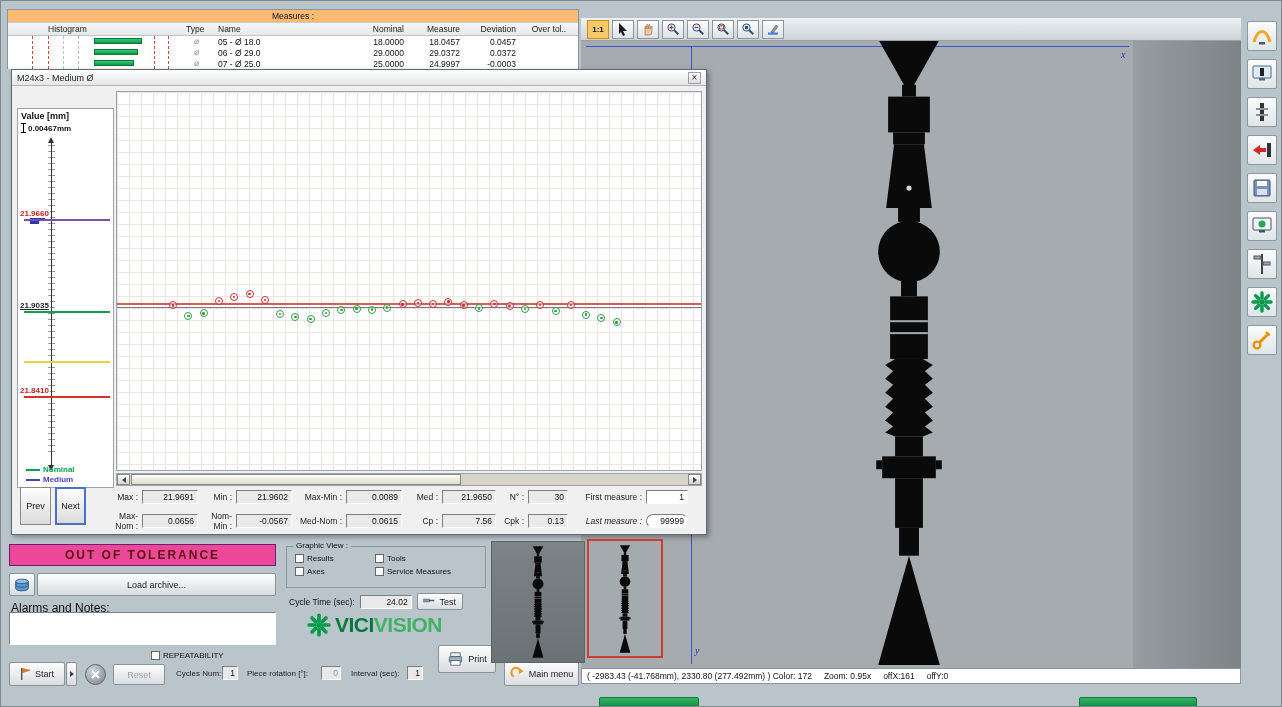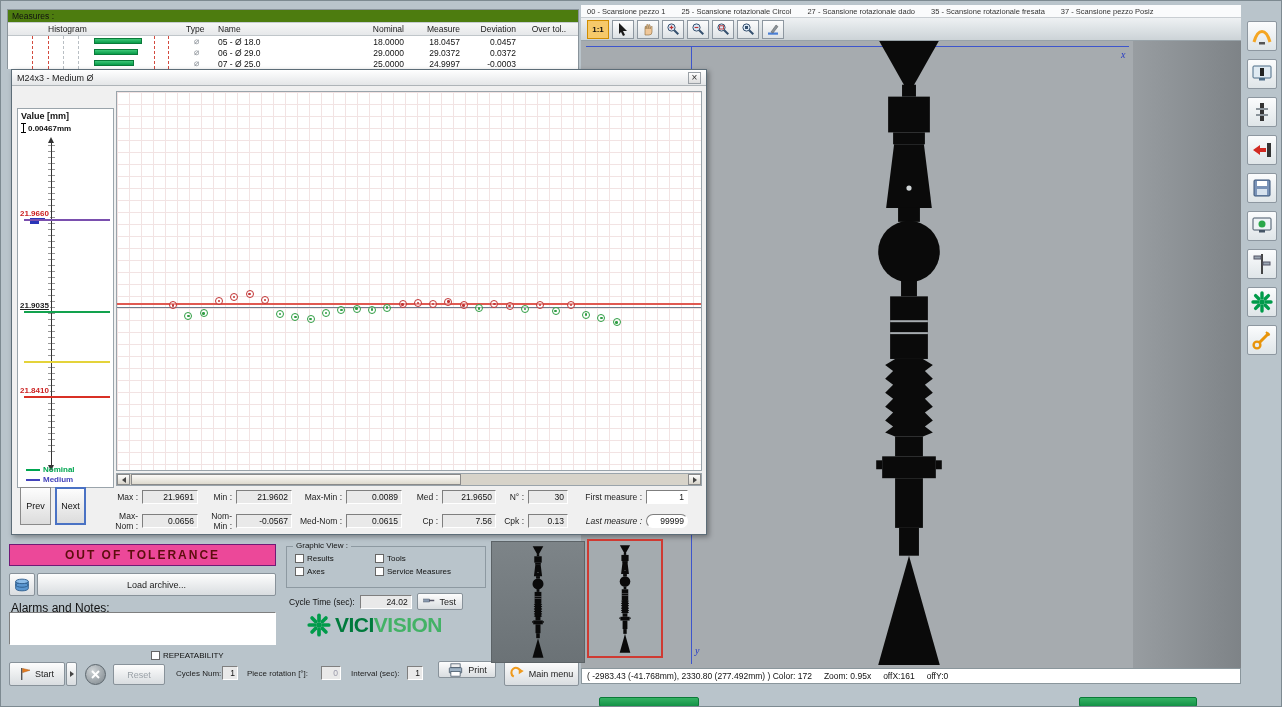--- a/index.html
+++ b/index.html
@@ -1,21 +1,21 @@
 <!DOCTYPE html>
 <html><head>
 <meta charset="utf-8">
 <style>
 *{margin:0;padding:0;box-sizing:border-box;}
 body{font-family:"Liberation Sans",sans-serif;background:#8f9ca4;}
 #app{position:relative;width:1282px;height:707px;background:#b9c4cb;border:1px solid #7d8a91;overflow:hidden;font-size:9px;color:#111;}
 
 
 #measuresPanel{position:absolute;left:6px;top:8px;width:572px;height:60px;background:#f4f4f4;border:1px solid #8a949b;}
-#measuresTitle{height:13px;background:#4d7c0f;border-bottom:1px solid #c6ccd0;padding:1px 4px;font-size:8.5px;}
+#measuresTitle{height:13px;background:#fdba74;border-bottom:1px solid #c6ccd0;padding:1px 4px;font-size:8.5px;text-align:center;}
 #measuresHeader{position:relative;height:13px;background:linear-gradient(#f6f6f6,#e6e8ea);border-bottom:1px solid #c0c6ca;font-size:8.5px;color:#222;}
 .m-h{position:absolute;top:1px;}
 #measuresRows{position:relative;height:33px;background:#fff;}
 .m-row{position:relative;height:11px;}
 .m-bar{position:absolute;left:86px;top:2px;height:6px;background:linear-gradient(#3ec878,#089a48);border:1px solid #0a7a3a;}
 .m-type{position:absolute;left:186px;top:0;color:#8b9198;font-size:9px;}
 .m-name{position:absolute;left:210px;top:1px;font-size:8.5px;}
 .m-num{position:absolute;top:1px;font-size:8.5px;text-align:right;}
 .m-nominal{left:338px;width:58px;}
 .m-measure{left:400px;width:52px;}
@@ -74,21 +74,21 @@
 #alarmsLabel{position:absolute;left:10px;top:600px;font-size:12px;}
 #alarmsBox{position:absolute;left:8px;top:611px;width:267px;height:33px;background:#fff;border:1px solid;border-color:#7f7f7f #fff #fff #7f7f7f;font-size:9px;resize:none;font-family:"Liberation Sans",sans-serif;}
 #repeatWrap{position:absolute;left:150px;top:650px;display:flex;align-items:center;gap:3px;font-size:8px;}
 .cbx{display:inline-block;width:9px;height:9px;background:#fff;border:1px solid #666;}
 #startBtn{position:absolute;left:8px;top:661px;width:56px;height:24px;}
 #startDrop{position:absolute;left:65px;top:661px;width:11px;height:24px;}
 #stopBtn{position:absolute;left:84px;top:663px;width:21px;height:21px;border-radius:50%;background:radial-gradient(circle at 35% 30%,#cfd4d7,#7c858b);border:1px solid #5c666d;display:flex;align-items:center;justify-content:center;}
 #resetBtn{position:absolute;left:112px;top:663px;width:52px;height:21px;color:#9aa1a7;}
 .small-label{position:absolute;font-size:8px;color:#222;}
 .small-field{position:absolute;height:14px;background:#e9e9e9;border:1px solid;border-color:#7f7f7f #fff #fff #7f7f7f;display:flex;align-items:center;justify-content:flex-end;padding:0 2px;font-size:8.5px;}
-#printBtn{position:absolute;left:437px;top:660px;width:58px;height:17px;text-align:center;}
+#printBtn{position:absolute;left:437px;top:644px;width:58px;height:28px;text-align:center;}
 #menuBtn{position:absolute;left:503px;top:660px;width:75px;height:25px;}
 
 
 #gvBox{position:absolute;left:285px;top:545px;width:200px;height:42px;border:1px solid #8d99a1;}
 #gvTitle{position:absolute;left:6px;top:-6px;background:#b9c4cb;padding:0 3px;font-size:8px;}
 #gvGrid{position:absolute;left:8px;top:7px;display:grid;grid-template-columns:80px auto;grid-row-gap:4px;}
 .gv-item{display:flex;align-items:center;gap:3px;font-size:8px;}
 #cycleRow{position:absolute;left:288px;top:592px;display:flex;align-items:center;gap:5px;font-size:8.5px;}
 #cycleField{width:52px;height:14px;background:#e9e9e9;border:1px solid;border-color:#7f7f7f #fff #fff #7f7f7f;display:flex;align-items:center;justify-content:flex-end;padding:0 3px;}
 #testBtn{width:46px;height:17px;}
@@ -213,27 +213,20 @@
           <span class="m-type">⌀</span>
           <span class="m-name">07 - Ø 25.0</span>
           <span class="m-num m-nominal">25.0000</span>
           <span class="m-num m-measure">24.9997</span>
           <span class="m-num m-deviation">-0.0003</span>
         </div>
       </div>
   </div>
 
   <div id="viewer">
-    <div id="viewerTabs">
-        <span class="vtab">00 - Scansione pezzo 1</span>
-        <span class="vtab">25 - Scansione rotazionale Circol</span>
-        <span class="vtab">27 - Scansione rotazionale dado</span>
-        <span class="vtab">35 - Scansione rotazionale fresata</span>
-        <span class="vtab">37 - Scansione pezzo Posiz</span>
-      </div>
     <div id="viewerToolbar">
       <div class="vt-btn" id="zoom11">
           <span>1:1</span>
         </div>
       <div class="vt-btn">
           <svg width="14" height="14" viewBox="0 0 14 14">
             <polygon points="3,1 11,9 7,9 9,13 7,14 5,10 3,12" fill="#1a1a1a"></polygon>
           </svg>
         </div>
       <div class="vt-btn">

